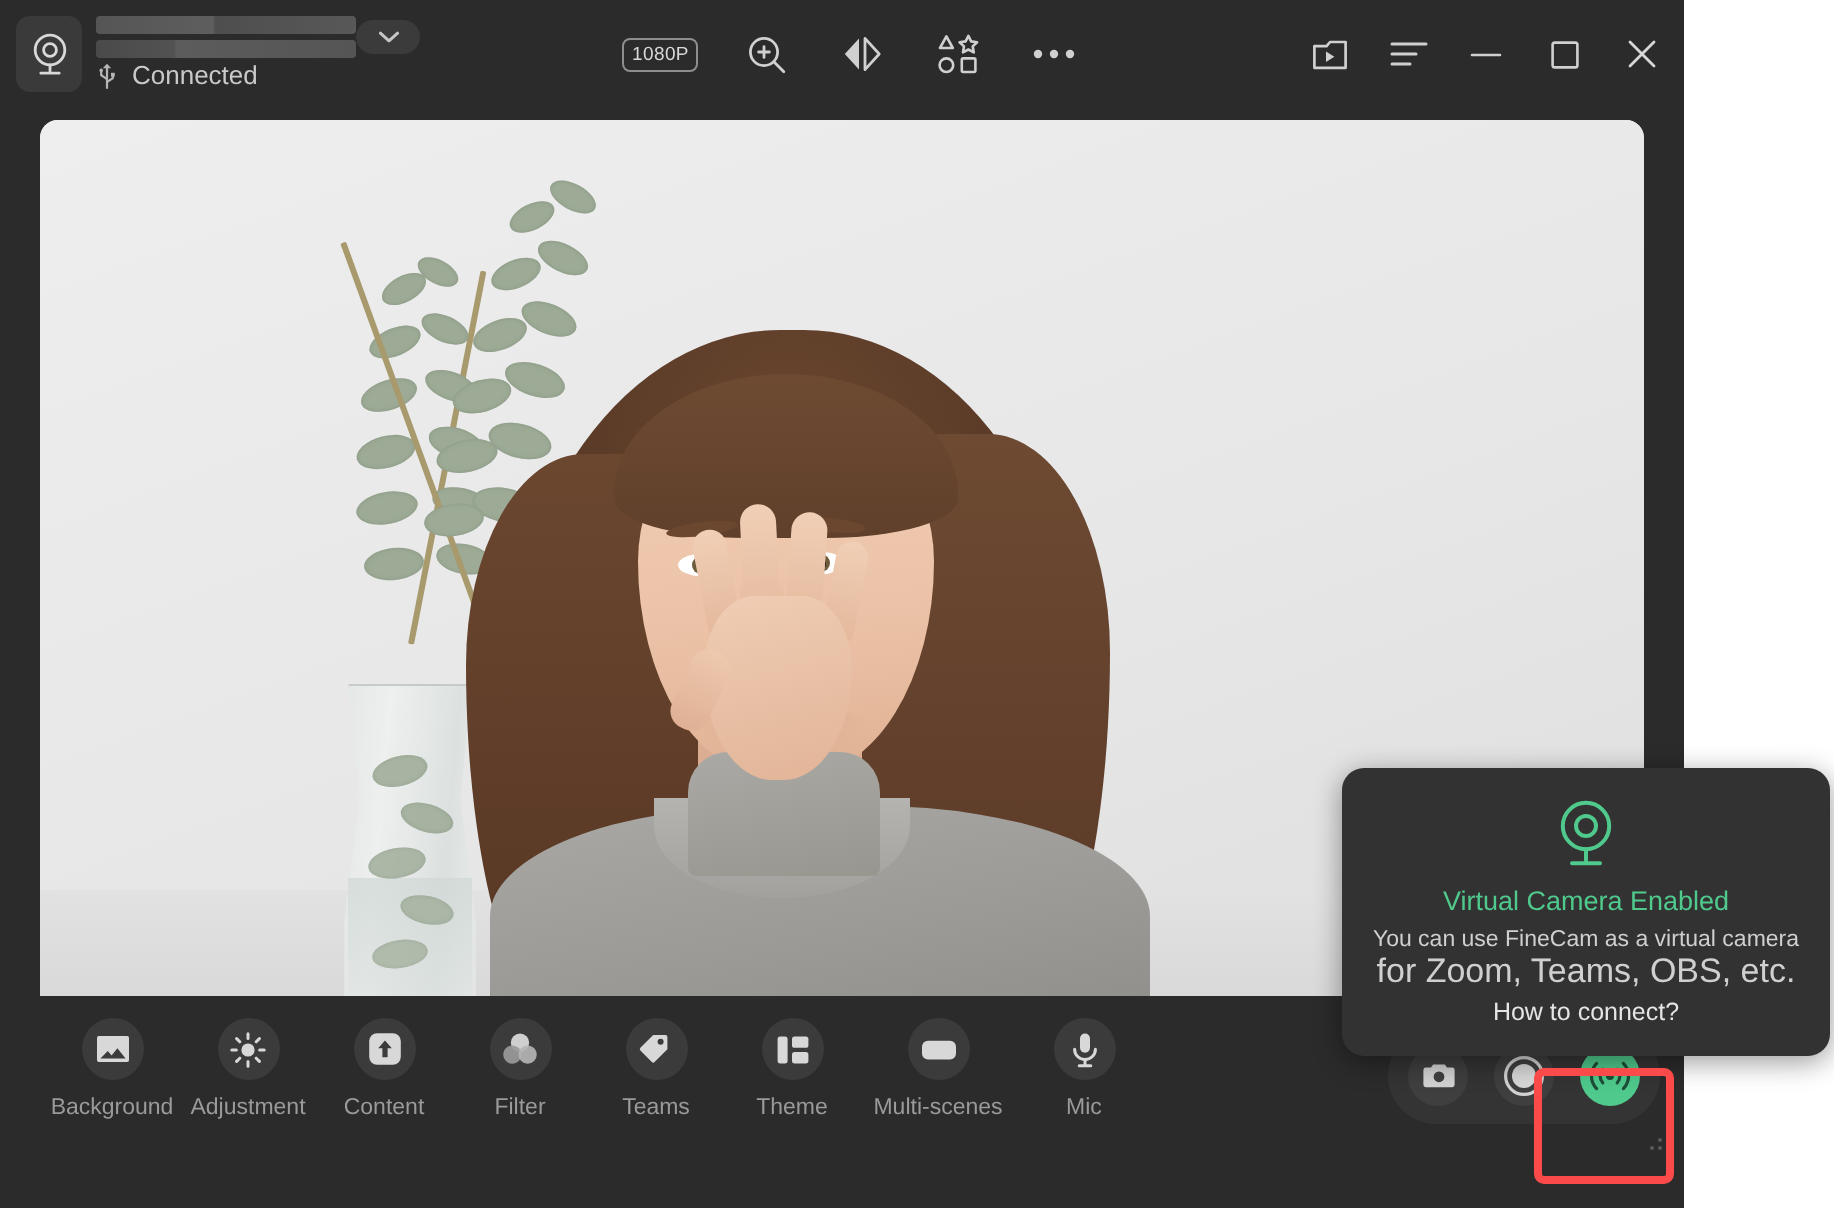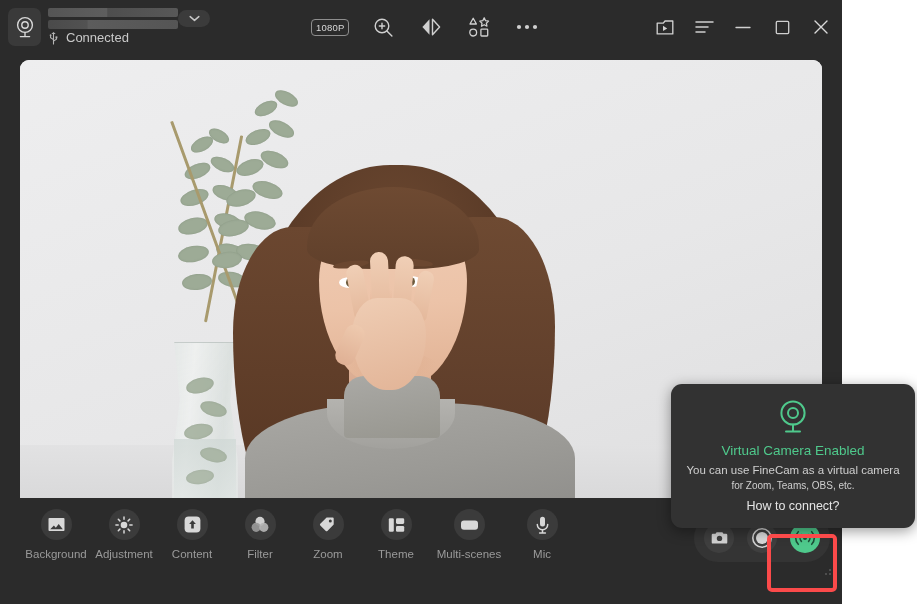--- a/index.html
+++ b/index.html
@@ -442,21 +442,21 @@
         <div class="fname">Filter</div>
       </div>
 
       <div class="feature">
         <div class="circle">
           <svg width="18" height="17" viewBox="0 0 18 17">
             <path d="M1.3 7.8L7.6 1.5h6.1a1 1 0 011 1v6.1L8.4 14.9a1.1 1.1 0 01-1.6 0L1.3 9.4a1.1 1.1 0 010-1.6z" fill="#d8d8d8"></path>
             <circle cx="11.3" cy="4.9" r="1.5" fill="#3b3b3b"></circle>
           </svg>
         </div>
-        <div class="fname">Zoom</div>
+        <div class="fname">Teams</div>
       </div>
 
       <div class="feature">
         <div class="circle">
           <svg width="17" height="16" viewBox="0 0 17 16" fill="#d8d8d8">
             <rect x="0.8" y="1.3" width="5" height="13.4" rx="1.3"></rect>
             <rect x="8" y="1.3" width="8.2" height="5.6" rx="1.3"></rect>
             <rect x="8" y="9" width="8.2" height="5.7" rx="1.3"></rect>
           </svg>
         </div>
@@ -523,17 +523,17 @@
 <div id="vc-popup">
   <div id="vc-icon">
     <svg width="34" height="37" viewBox="0 0 34 37" fill="none" stroke="#4fc98c" stroke-width="2" stroke-linecap="round">
       <circle cx="17" cy="15" r="11.6"></circle>
         <circle cx="17" cy="15" r="5"></circle>
       <path d="M17 26.6v5.4M10 33.6h14"></path>
     </svg>
   </div>
   <div id="vc-title">Virtual Camera Enabled</div>
   <div id="vc-desc">You can use FineCam as a virtual camera</div>
-  <div id="vc-desc" style="color:#cfcfcf;font-size:10px;line-height:15px;">for Zoom, Teams, OBS, etc.</div>
+  <div id="vc-desc" style="color:#cfcfcf;font-size:17px;line-height:15px;">for Zoom, Teams, OBS, etc.</div>
   <div id="vc-link">How to connect?</div>
 </div>
 
 <div id="broadcast-highlight"></div>
 
 </body></html>

